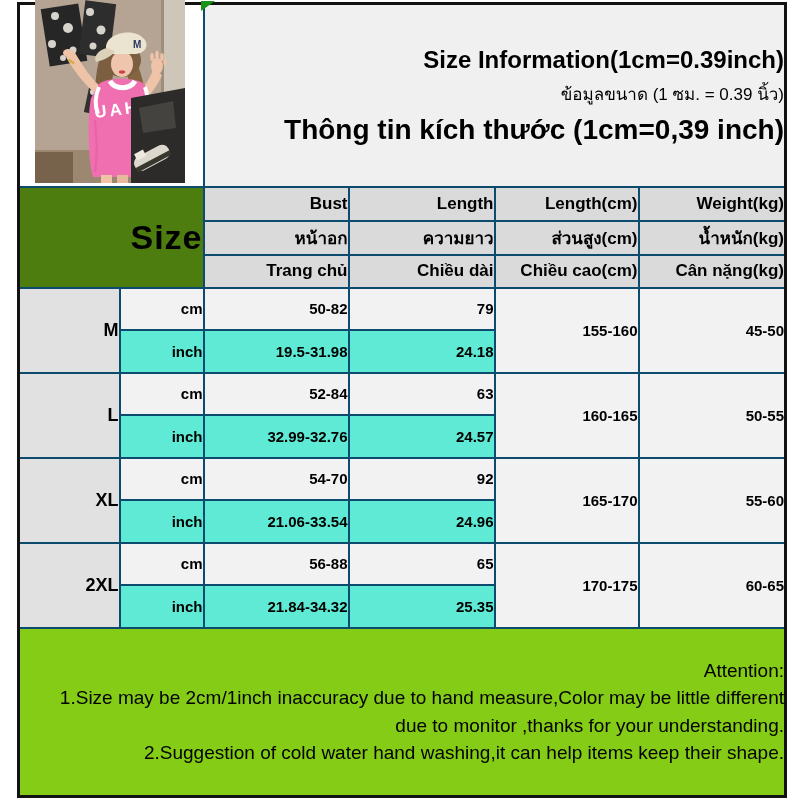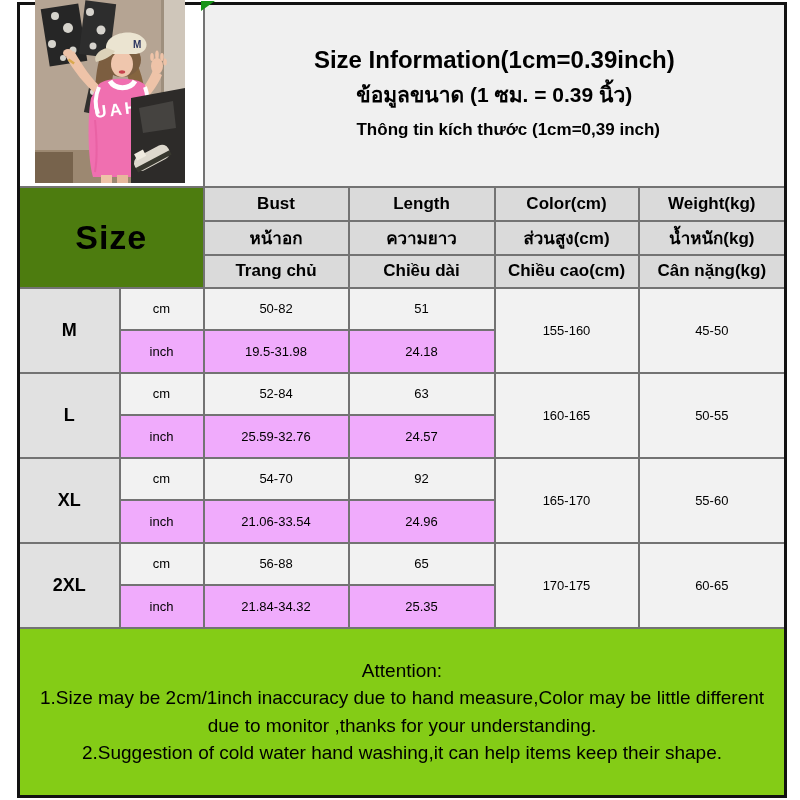--- a/index.html
+++ b/index.html
@@ -7,34 +7,34 @@
     width:800px;height:800px;background:#ffffff;position:relative;
     font-family:"Liberation Sans","DejaVu Sans",sans-serif;color:#000;
     overflow:hidden;
   }
   table.size-chart{
     position:absolute;left:17px;top:2px;width:767px;
     border-collapse:collapse;table-layout:fixed;
     border:3px solid #121212;
   }
   table.size-chart td{
-    border:2px solid #737373;text-align:center;vertical-align:middle;
+    border:2px solid #0c4a6e;text-align:right;vertical-align:middle;
     padding:0;overflow:hidden;
   }
   td.photo-cell{background:#ffffff;}
   td.title-cell{background:#f0f0f0;}
   .t1{font-size:24px;font-weight:bold;line-height:33px;}
-  .t2{font-size:21px;font-weight:bold;line-height:37px;}
-  .t3{font-size:17px;font-weight:bold;line-height:34px;padding-left:28px;}
+  .t2{font-size:17px;font-weight:normal;line-height:37px;}
+  .t3{font-size:28px;font-weight:bold;line-height:34px;padding-left:28px;}
   td.size-cell{background:#4d7c0f;font-size:34px;font-weight:bold;letter-spacing:1px;}
   td.hdr{background:#dadada;font-size:17px;font-weight:bold;margin-top:34px;}
   td.lbl{background:#e1e1e1;font-size:18px;font-weight:bold;}
-  td.unit,td.val,td.merge{font-size:13px;font-weight:normal;}
+  td.unit,td.val,td.merge{font-size:15px;font-weight:bold;}
   td.u-cm,td.v-cm,td.merge{background:#f2f2f2;}
-  td.u-inch,td.v-inch{background:#f0abfc;}
+  td.u-inch,td.v-inch{background:#5eead4;}
   td.attention{
     background:#84cc16;text-align:left;vertical-align:top;
     font-size:19px;font-weight:normal;line-height:27.5px;padding:4px 4px 0 4px;
   }
   .photo{position:absolute;left:35px;top:0;width:150px;height:183px;z-index:3;}
   .green-flag{
     position:absolute;left:201px;top:1px;z-index:4;width:0;height:0;
     border-top:10px solid #179317;border-right:14px solid transparent;
   }
 </style>
@@ -58,61 +58,61 @@
       <div class="t1">Size Information(1cm=0.39inch)</div>
       <div class="t2">ข้อมูลขนาด (1 ซม. = 0.39 นิ้ว)</div>
       <div class="t3">Thông tin kích thước (1cm=0,39 inch)</div>
     </td>
   </tr>
 
   <tr style="height:34px">
     <td class="size-cell" colspan="2" rowspan="3">Size</td>
     <td class="hdr">Bust</td>
     <td class="hdr">Length</td>
-    <td class="hdr">Color(cm)</td>
+    <td class="hdr">Length(cm)</td>
     <td class="hdr">Weight(kg)</td>
   </tr>
   <tr style="height:34px">
     <td class="hdr">หน้าอก</td>
     <td class="hdr">ความยาว</td>
     <td class="hdr">ส่วนสูง(cm)</td>
     <td class="hdr">น้ำหนัก(kg)</td>
   </tr>
   <tr style="height:33px">
     <td class="hdr">Trang chủ</td>
     <td class="hdr">Chiều dài</td>
     <td class="hdr">Chiều cao(cm)</td>
     <td class="hdr">Cân nặng(kg)</td>
   </tr>
 
   <tr style="height:42px">
     <td class="lbl" rowspan="2">M</td>
     <td class="unit u-cm">cm</td>
     <td class="val v-cm">50-82</td>
-    <td class="val v-cm">51</td>
+    <td class="val v-cm">79</td>
     <td class="merge" rowspan="2">155-160</td>
     <td class="merge" rowspan="2">45-50</td>
   </tr>
   <tr style="height:43px">
     <td class="unit u-inch">inch</td>
     <td class="val v-inch">19.5-31.98</td>
     <td class="val v-inch">24.18</td>
   </tr>
 
   <tr style="height:42px">
     <td class="lbl" rowspan="2">L</td>
     <td class="unit u-cm">cm</td>
     <td class="val v-cm">52-84</td>
     <td class="val v-cm">63</td>
     <td class="merge" rowspan="2">160-165</td>
     <td class="merge" rowspan="2">50-55</td>
   </tr>
   <tr style="height:43px">
     <td class="unit u-inch">inch</td>
-    <td class="val v-inch">25.59-32.76</td>
+    <td class="val v-inch">32.99-32.76</td>
     <td class="val v-inch">24.57</td>
   </tr>
 
   <tr style="height:42px">
     <td class="lbl" rowspan="2">XL</td>
     <td class="unit u-cm">cm</td>
     <td class="val v-cm">54-70</td>
     <td class="val v-cm">92</td>
     <td class="merge" rowspan="2">165-170</td>
     <td class="merge" rowspan="2">55-60</td>

